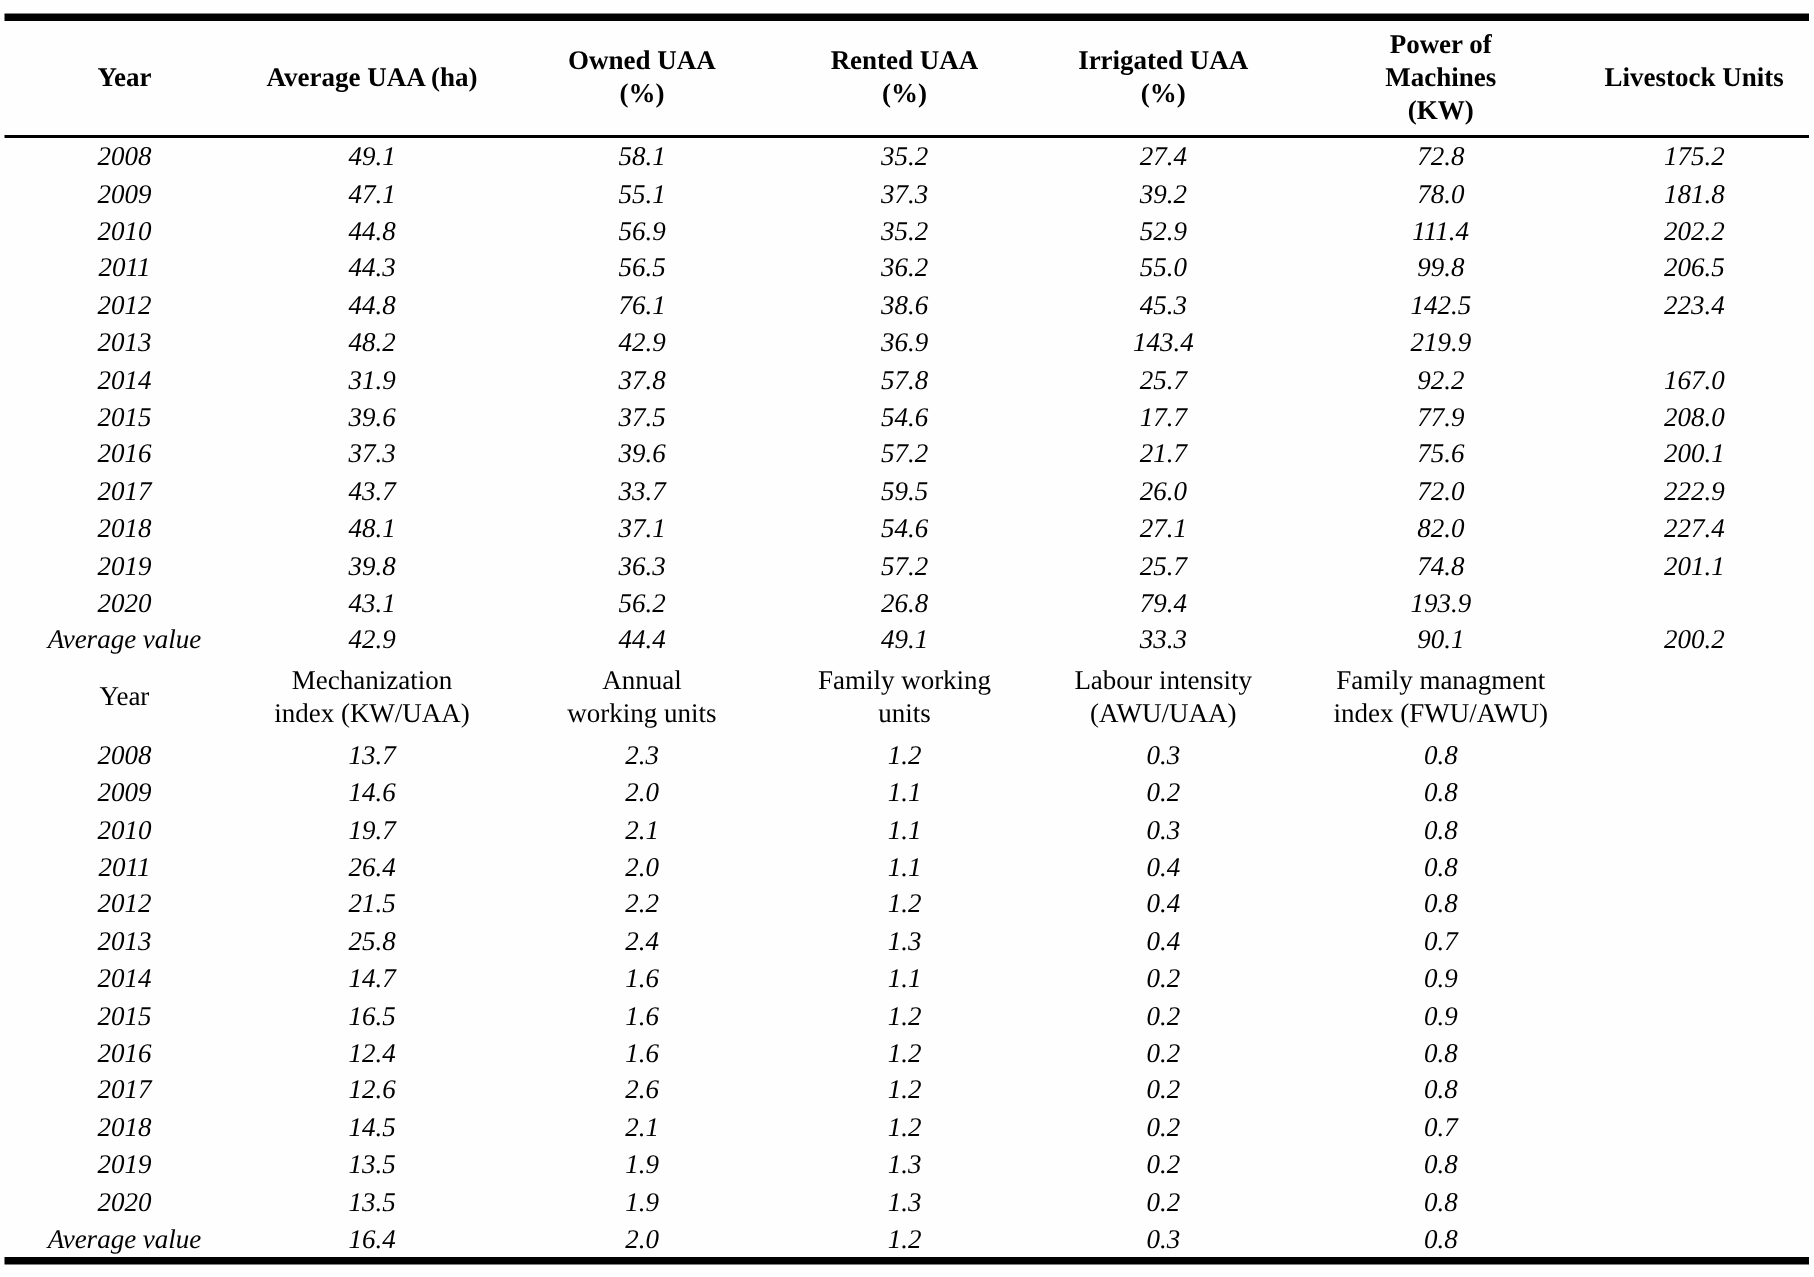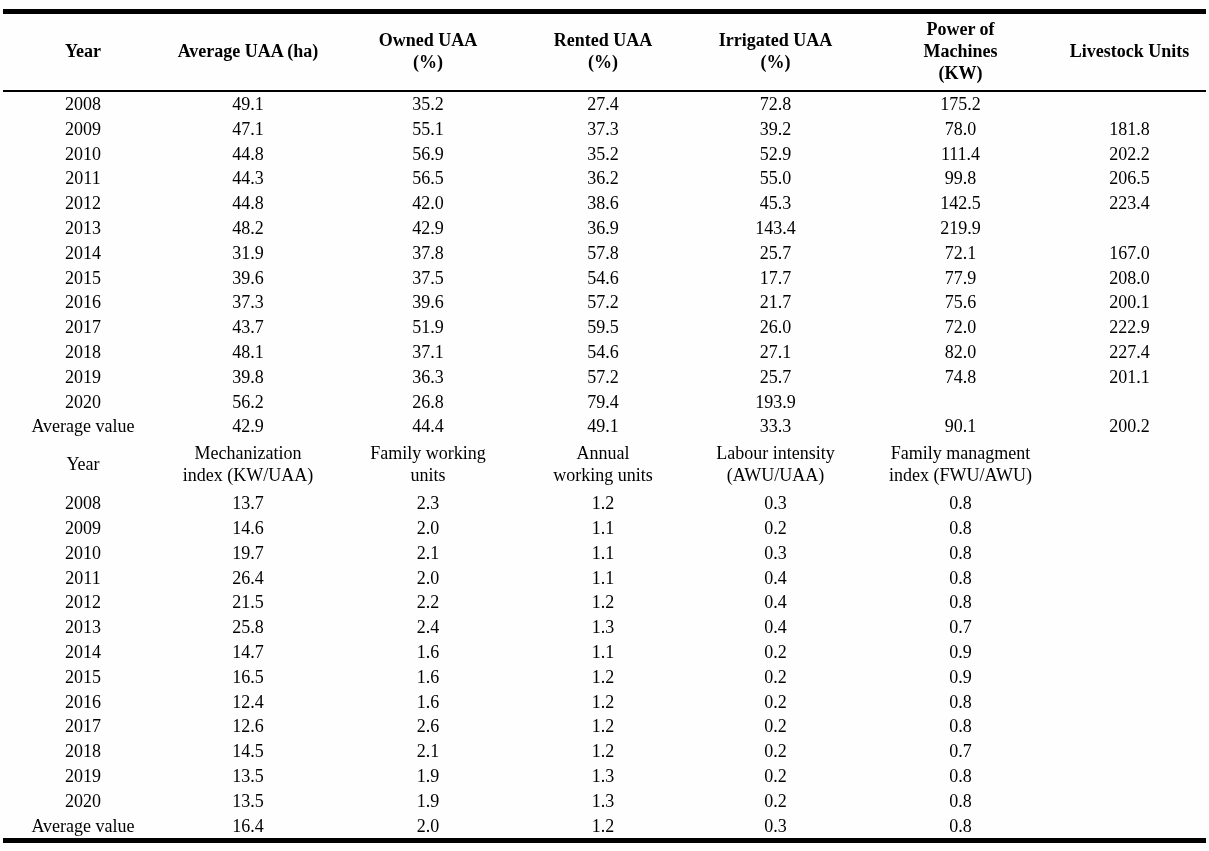--- a/index.html
+++ b/index.html
@@ -43,20 +43,21 @@
     height: 76px;
   }
   .header1 .cell {
     font-weight: bold;
   }
   .header2 {
     height: 52px;
   }
   .row {
     height: 24.8px;
+    font-style: italic;
   }
   .row .cell {
     line-height: 24.8px;
     white-space: nowrap;
   }
 </style>
 </head>
 <body>
 
 <div class="page">
@@ -73,20 +74,21 @@
 (%)</div>
         <div class="cell">Power of
 Machines
 (KW)</div>
         <div class="cell">Livestock Units</div>
       </div>
       <div class="rule thin"></div>
       <div class="grid row">
         <div class="cell">2008</div>
         <div class="cell">49.1</div>
+        <div class="cell">58.1</div>
         <div class="cell">35.2</div>
         <div class="cell">27.4</div>
         <div class="cell">72.8</div>
         <div class="cell">175.2</div>
       </div>
       <div class="grid row">
         <div class="cell">2009</div>
         <div class="cell">47.1</div>
         <div class="cell">55.1</div>
         <div class="cell">37.3</div>
@@ -108,41 +110,41 @@
         <div class="cell">44.3</div>
         <div class="cell">56.5</div>
         <div class="cell">36.2</div>
         <div class="cell">55.0</div>
         <div class="cell">99.8</div>
         <div class="cell">206.5</div>
       </div>
       <div class="grid row">
         <div class="cell">2012</div>
         <div class="cell">44.8</div>
-        <div class="cell">42.0</div>
+        <div class="cell">76.1</div>
         <div class="cell">38.6</div>
         <div class="cell">45.3</div>
         <div class="cell">142.5</div>
         <div class="cell">223.4</div>
       </div>
       <div class="grid row">
         <div class="cell">2013</div>
         <div class="cell">48.2</div>
         <div class="cell">42.9</div>
         <div class="cell">36.9</div>
         <div class="cell">143.4</div>
         <div class="cell">219.9</div>
       </div>
       <div class="grid row">
         <div class="cell">2014</div>
         <div class="cell">31.9</div>
         <div class="cell">37.8</div>
         <div class="cell">57.8</div>
         <div class="cell">25.7</div>
-        <div class="cell">72.1</div>
+        <div class="cell">92.2</div>
         <div class="cell">167.0</div>
       </div>
       <div class="grid row">
         <div class="cell">2015</div>
         <div class="cell">39.6</div>
         <div class="cell">37.5</div>
         <div class="cell">54.6</div>
         <div class="cell">17.7</div>
         <div class="cell">77.9</div>
         <div class="cell">208.0</div>
@@ -152,21 +154,21 @@
         <div class="cell">37.3</div>
         <div class="cell">39.6</div>
         <div class="cell">57.2</div>
         <div class="cell">21.7</div>
         <div class="cell">75.6</div>
         <div class="cell">200.1</div>
       </div>
       <div class="grid row">
         <div class="cell">2017</div>
         <div class="cell">43.7</div>
-        <div class="cell">51.9</div>
+        <div class="cell">33.7</div>
         <div class="cell">59.5</div>
         <div class="cell">26.0</div>
         <div class="cell">72.0</div>
         <div class="cell">222.9</div>
       </div>
       <div class="grid row">
         <div class="cell">2018</div>
         <div class="cell">48.1</div>
         <div class="cell">37.1</div>
         <div class="cell">54.6</div>
@@ -178,42 +180,43 @@
         <div class="cell">2019</div>
         <div class="cell">39.8</div>
         <div class="cell">36.3</div>
         <div class="cell">57.2</div>
         <div class="cell">25.7</div>
         <div class="cell">74.8</div>
         <div class="cell">201.1</div>
       </div>
       <div class="grid row">
         <div class="cell">2020</div>
+        <div class="cell">43.1</div>
         <div class="cell">56.2</div>
         <div class="cell">26.8</div>
         <div class="cell">79.4</div>
         <div class="cell">193.9</div>
       </div>
       <div class="grid row">
         <div class="cell">Average value</div>
         <div class="cell">42.9</div>
         <div class="cell">44.4</div>
         <div class="cell">49.1</div>
         <div class="cell">33.3</div>
         <div class="cell">90.1</div>
         <div class="cell">200.2</div>
       </div>
       <div class="grid header2">
         <div class="cell">Year</div>
         <div class="cell">Mechanization
 index (KW/UAA)</div>
+        <div class="cell">Annual
+working units</div>
         <div class="cell">Family working
 units</div>
-        <div class="cell">Annual
-working units</div>
         <div class="cell">Labour intensity
 (AWU/UAA)</div>
         <div class="cell">Family managment
 index (FWU/AWU)</div>
         <div class="cell"></div>
       </div>
       <div class="grid row">
         <div class="cell">2008</div>
         <div class="cell">13.7</div>
         <div class="cell">2.3</div>

